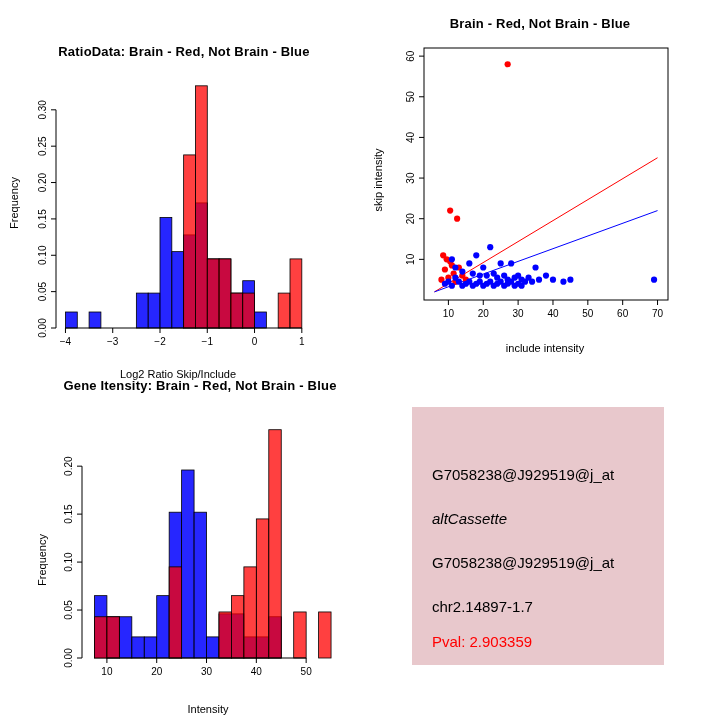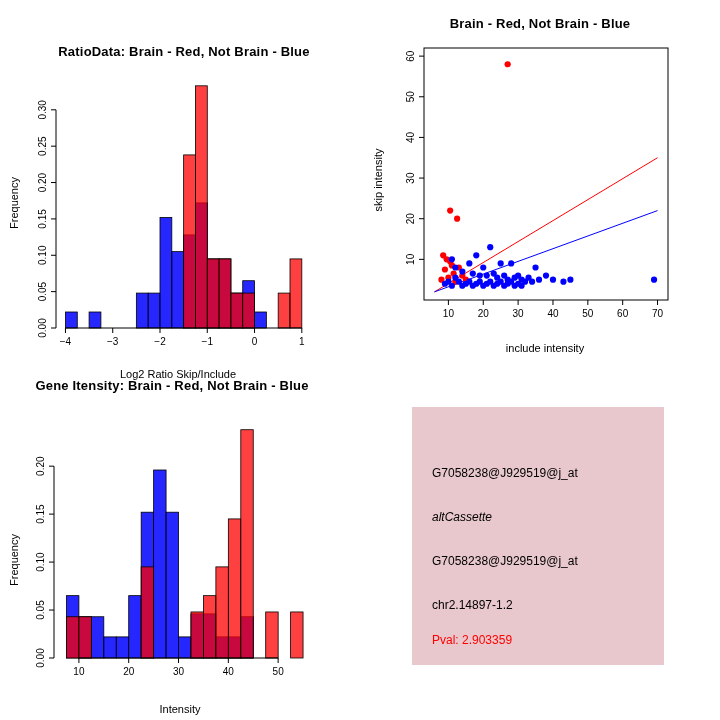--- a/index.html
+++ b/index.html
@@ -4,21 +4,21 @@
 <style>
   html,body{margin:0;padding:0;}
   body{width:720px;height:720px;background:#ffffff;font-family:"Liberation Sans",sans-serif;color:#000;overflow:hidden;}
   #root{position:relative;width:720px;height:720px;}
   .panel{position:absolute;}
   .title{font-size:13px;font-weight:bold;text-align:center;letter-spacing:0.2px;}
   .axis-label{font-size:11px;}
   svg{display:block;}
   text{font-family:"Liberation Sans",sans-serif;}
   .infobox{background:#e8c8cc;}
-  .infotext{font-size:12px;}
+  .infotext{font-size:15px;}
 </style>
 </head>
 <body>
 
 <div id="root">
 
   <div class="panel" style="left:0;top:0;width:360px;height:360px;margin-top:28px;">
     <svg width="360" height="360" viewBox="0 0 360 360">
       <text x="184" y="28" class="title" text-anchor="middle" font-size="13" font-weight="bold">RatioData: Brain - Red, Not Brain - Blue</text>
       <g id="p1-plot">
@@ -176,21 +176,21 @@
           <line x1="59" y1="96.7741935483871" x2="64" y2="96.7741935483871" stroke="#000" stroke-width="1"></line>
           <text x="56" y="96.7741935483871" text-anchor="middle" font-size="10" transform="rotate(-90 56 96.7741935483871)" dominant-baseline="text-after-edge">50</text>
           <line x1="59" y1="56.12903225806451" x2="64" y2="56.12903225806451" stroke="#000" stroke-width="1"></line>
           <text x="56" y="56.12903225806451" text-anchor="middle" font-size="10" transform="rotate(-90 56 56.12903225806451)" dominant-baseline="text-after-edge">60</text>
         </g>
       <text x="22" y="180" class="axis-label" text-anchor="middle" font-size="11" transform="rotate(-90 22 180)">skip intensity</text>
       <text x="185" y="352" class="axis-label" text-anchor="middle" font-size="11">include intensity</text>
     </svg>
   </div>
 
-  <div class="panel" style="left:0;top:360px;width:360px;height:360px;">
+  <div class="panel" style="left:0;top:360px;width:360px;height:360px;padding-left:28px;">
     <svg width="360" height="360" viewBox="0 0 360 360">
       <text x="172" y="30" class="title" text-anchor="middle" font-size="13" font-weight="bold">Gene Itensity: Brain - Red, Not Brain - Blue</text>
       <g id="p3-plot">
           <rect x="66.45283018867924" y="235.6530612244898" width="12.452830188679243" height="62.34693877551021" fill="#0000ff" stroke="#000" stroke-width="0.8" fill-opacity="0.85"></rect>
           <rect x="78.90566037735849" y="256.7551020408163" width="12.452830188679258" height="41.244897959183675" fill="#0000ff" stroke="#000" stroke-width="0.8" fill-opacity="0.85"></rect>
           <rect x="91.35849056603774" y="256.7551020408163" width="12.452830188679243" height="41.244897959183675" fill="#0000ff" stroke="#000" stroke-width="0.8" fill-opacity="0.85"></rect>
           <rect x="103.81132075471699" y="276.8979591836735" width="12.452830188679243" height="21.102040816326507" fill="#0000ff" stroke="#000" stroke-width="0.8" fill-opacity="0.85"></rect>
           <rect x="116.26415094339623" y="276.8979591836735" width="12.452830188679258" height="21.102040816326507" fill="#0000ff" stroke="#000" stroke-width="0.8" fill-opacity="0.85"></rect>
           <rect x="128.7169811320755" y="235.6530612244898" width="12.45283018867923" height="62.34693877551021" fill="#0000ff" stroke="#000" stroke-width="0.8" fill-opacity="0.85"></rect>
           <rect x="141.16981132075472" y="152.20408163265307" width="12.452830188679258" height="145.79591836734693" fill="#0000ff" stroke="#000" stroke-width="0.8" fill-opacity="0.85"></rect>
@@ -237,17 +237,17 @@
         </g>
       <text x="18" y="200" class="axis-label" text-anchor="middle" font-size="11" transform="rotate(-90 18 200)">Frequency</text>
       <text x="180" y="353" class="axis-label" text-anchor="middle" font-size="11">Intensity</text>
     </svg>
   </div>
 
   <div class="panel infobox" style="left:412px;top:407px;width:252px;height:258px;">
     <div class="infotext" style="position:absolute;left:20px;top:59px;">G7058238@J929519@j_at</div>
     <div class="infotext" style="position:absolute;left:20px;top:103px;font-style:italic;">altCassette</div>
     <div class="infotext" style="position:absolute;left:20px;top:147px;">G7058238@J929519@j_at</div>
-    <div class="infotext" style="position:absolute;left:20px;top:191px;">chr2.14897-1.2</div>
+    <div class="infotext" style="position:absolute;left:20px;top:191px;">chr2.14897-1.7</div>
     <div class="infotext" style="position:absolute;left:20px;top:226px;color:#ff0000;">Pval: 2.903359</div>
   </div>
 
 </div>
 
 </body></html>

